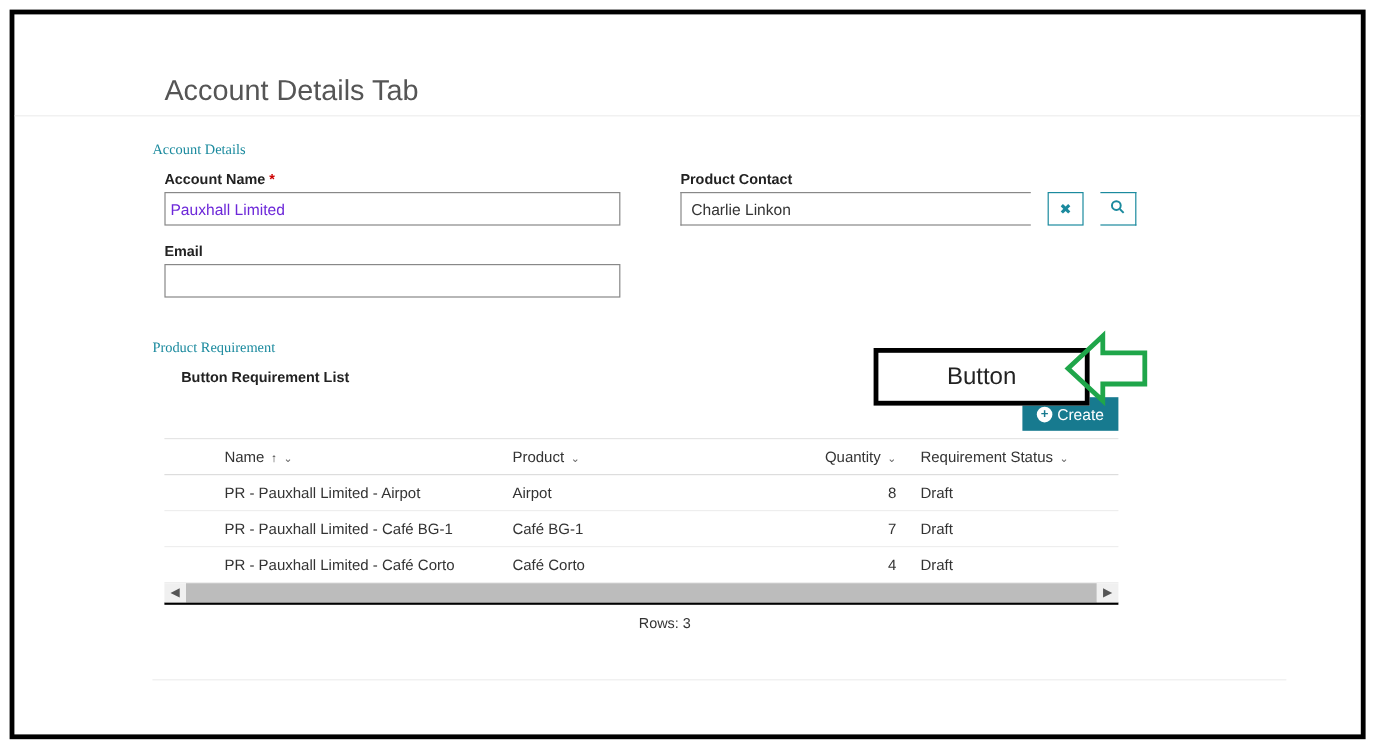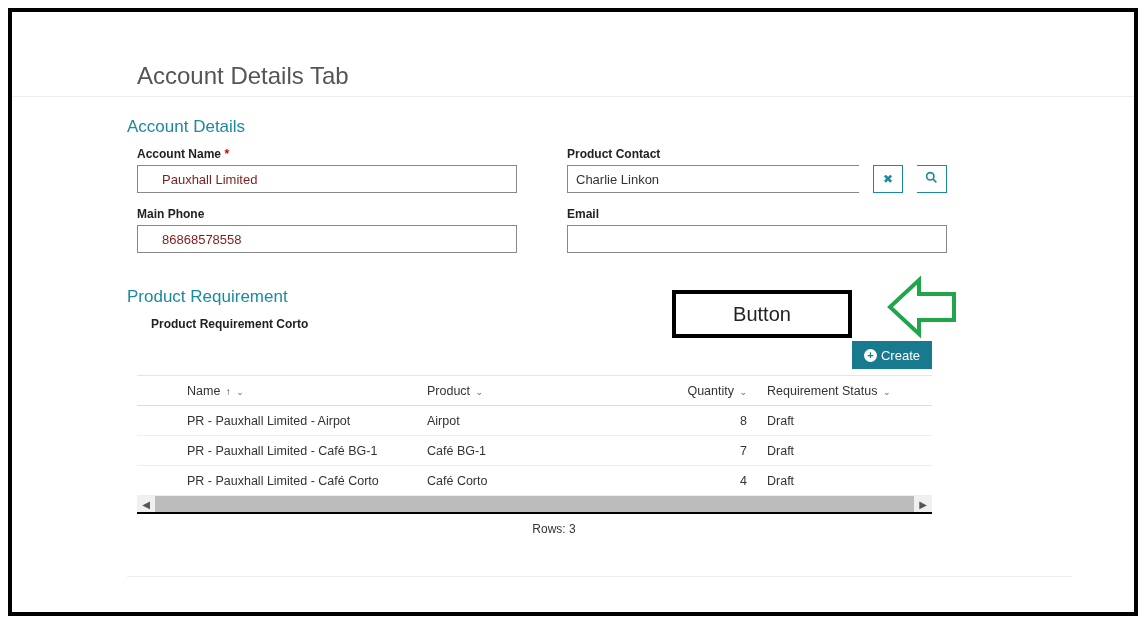--- a/index.html
+++ b/index.html
@@ -27,23 +27,24 @@
     font-weight: 400;
     padding: 6px 0 6px 125px;
     border-bottom: 1px solid #eee;
   }
   .section {
     padding: 6px 0 0 125px;
     width: 945px;
   }
   .section-header {
     color: #1b8a9e;
-    font-size: 17px;
+    font-size: 12px;
     font-weight: 400;
     margin: 14px 0 10px -10px;
+    font-family: Liberation Serif, serif;
   }
   .form-row {
     display: flex;
     gap: 40px;
   }
   .form-col {
     flex: 1;
     min-width: 0;
   }
   .field-label {
@@ -51,23 +52,23 @@
     font-weight: 700;
     color: #222;
     margin-bottom: 4px;
     display: block;
   }
   .req { color: #c00; }
   .text-input {
     width: 380px;
     height: 28px;
     border: 1px solid #888;
-    padding: 2px 24px;
+    padding: 2px 4px;
     font-size: 13px;
-    color: #7f1d1d;
+    color: #6d28d9;
     background: #fff;
     outline: none;
   }
   .lookup-wrap {
     display: flex;
     width: 380px;
     gap: 14px;
   }
   .lookup-input {
     flex: 1;
@@ -89,21 +90,21 @@
     justify-content: center;
     cursor: pointer;
     font-size: 12px;
   }
   .lookup-btn + .lookup-btn { border-left: none; }
   .form-group { margin-bottom: 14px; }
 
   .annotation-button {
     position: absolute;
     top: 234px;
-    left: 660px;
+    left: 716px;
     width: 180px;
     height: 48px;
     border: 4px solid #000;
     background: #fff;
     display: flex;
     align-items: center;
     justify-content: center;
     font-size: 20px;
     font-weight: 400;
     color: #222;
@@ -260,45 +261,39 @@
                 </span>
               </div>
             </div>
           </div>
         </div>
       </div>
 
       <div class="form-row">
         <div class="form-col">
           <div class="form-group">
-            <label class="field-label">Main Phone</label>
-            <input class="text-input" value="86868578558" style="">
-          </div>
-        </div>
-        <div class="form-col">
-          <div class="form-group">
             <label class="field-label">Email</label>
             <input class="text-input" value="" style="">
           </div>
         </div>
       </div>
     </div>
 
     <div class="annotation-button">
       <span>Button</span>
     </div>
     <div class="annotation-arrow">
       <svg width="80" height="70" viewBox="0 0 80 70">
         <path d="M 70 22 L 70 48 L 35 48 L 35 62 L 6 35 L 35 8 L 35 22 Z" fill="none" stroke="#1fa64a" stroke-width="4" stroke-linejoin="miter"></path>
       </svg>
     </div>
 
     <div class="section">
       <div class="section-header">Product Requirement</div>
-      <div class="subgrid-title">Product Requirement Corto</div>
+      <div class="subgrid-title">Button Requirement List</div>
 
       <div class="create-row">
         <button class="btn-create">
           <span class="plus-circle">+</span>
           <span>Create</span>
         </button>
       </div>
 
       <div class="grid">
         <div class="grid-header">

